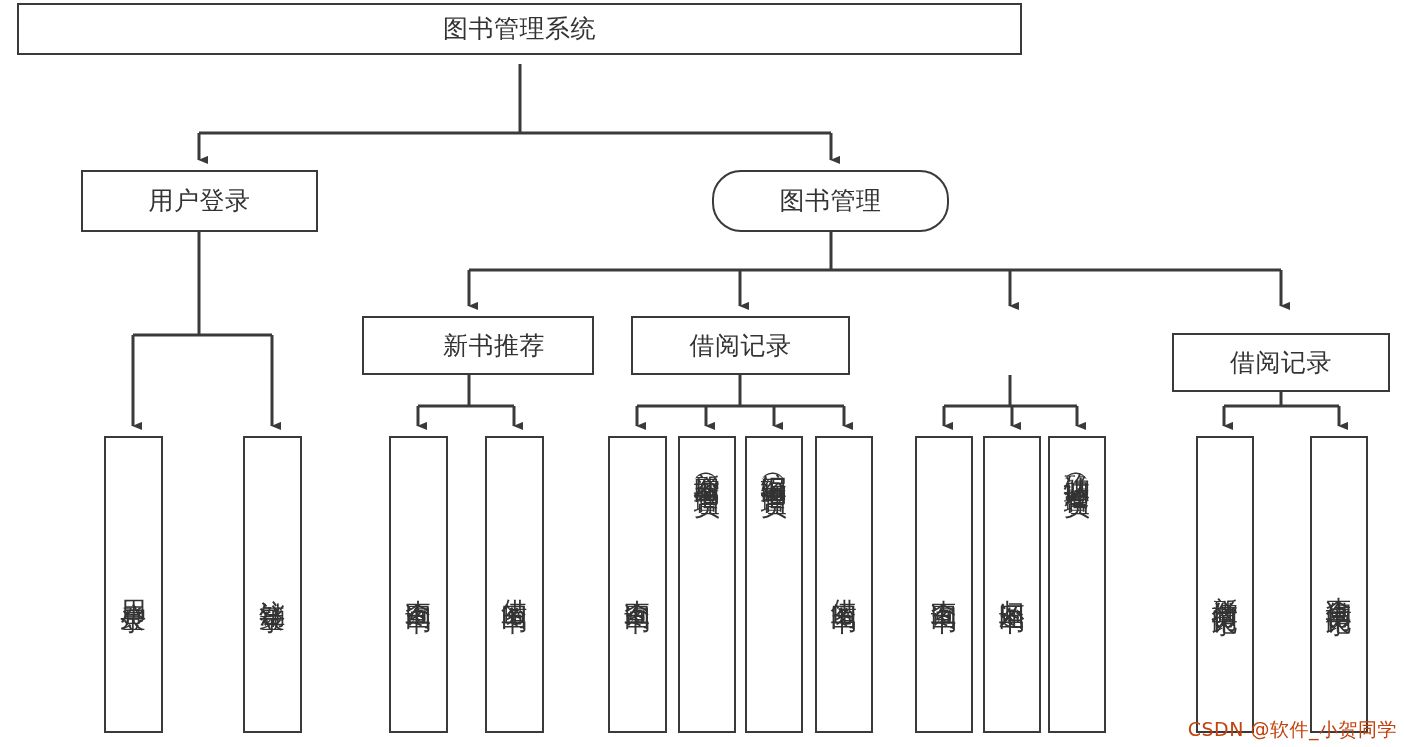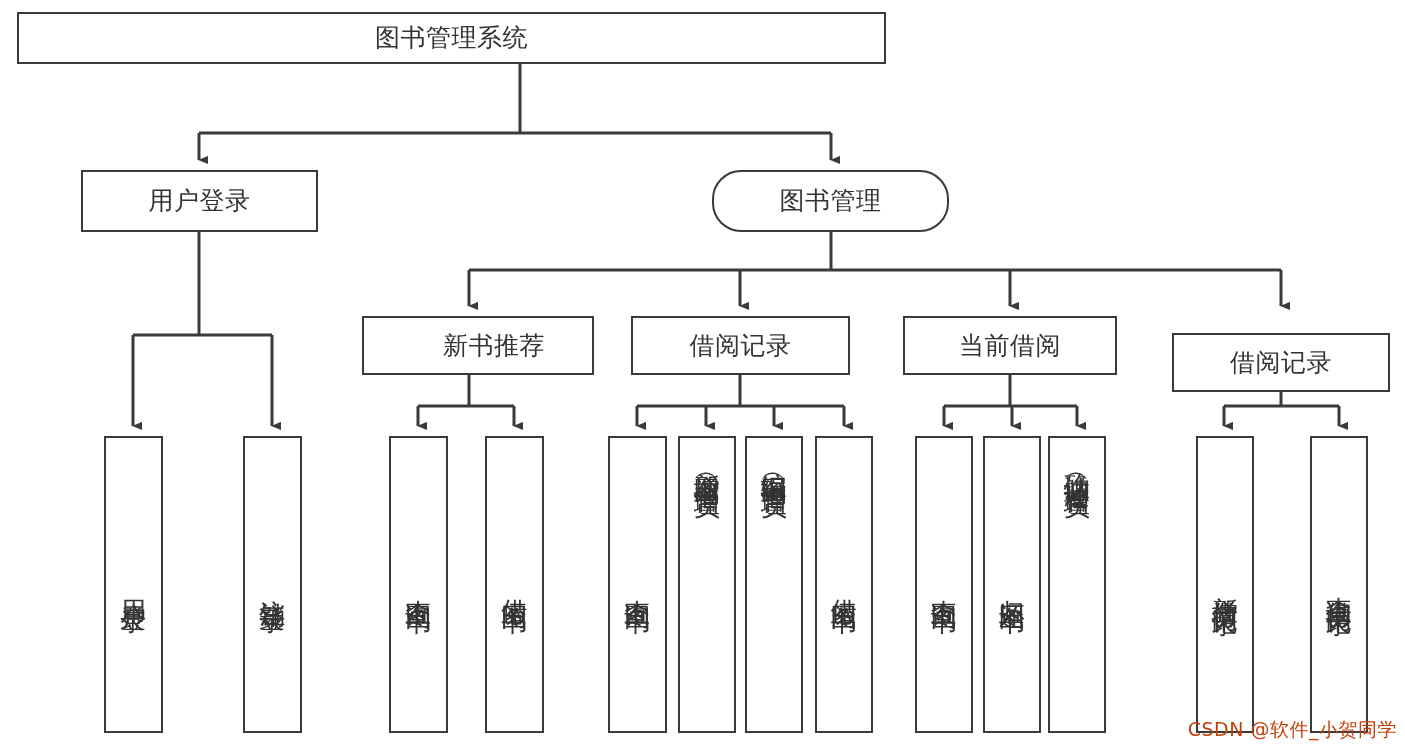--- a/index.html
+++ b/index.html
@@ -120,39 +120,36 @@
       <path d="M1012,406 L1012,426" marker-end="url(#arrow)"></path>
       <path d="M1077,406 L1077,426" marker-end="url(#arrow)"></path>
 
       <path d="M1281,375 L1281,406"></path>
       <path d="M1224,406 L1339,406"></path>
       <path d="M1224,406 L1224,426" marker-end="url(#arrow)"></path>
       <path d="M1339,406 L1339,426" marker-end="url(#arrow)"></path>
     </g>
   </svg>
 
-  <div class="node horizontal" style="left:17px; top:12px; width:869px; height:52px;">
+  <div class="node horizontal" style="left:17px; top:3px; width:1005px; height:52px;">
     <span class="node-label">图书管理系统</span>
   </div>
 
   <div class="node horizontal" style="left:81px; top:170px; width:237px; height:62px;">
     <span class="node-label">用户登录</span>
   </div>
   <div class="node horizontal" style="left:712px; top:170px; width:237px; height:62px;border-radius:29px;">
     <span class="node-label">图书管理</span>
   </div>
 
   <div class="node horizontal" style="left:362px; top:316px; width:232px; height:59px;padding-left:32px;">
     <span class="node-label">新书推荐</span>
   </div>
   <div class="node horizontal" style="left:631px; top:316px; width:219px; height:59px;">
     <span class="node-label">借阅记录</span>
-  </div>
-  <div class="node horizontal" style="left:903px; top:316px; width:214px; height:59px;">
-    <span class="node-label">当前借阅</span>
   </div>
   <div class="node horizontal" style="left:1172px; top:316px; width:218px; height:59px;margin-top:17px;">
     <span class="node-label">借阅记录</span>
   </div>
 
   <div class="node vertical centered" style="left:104px; top:436px; width:59px; height:297px;">
     <span class="node-label">用户登录</span>
   </div>
   <div class="node vertical centered" style="left:243px; top:436px; width:59px; height:297px;">
     <span class="node-label">注销登录</span>

